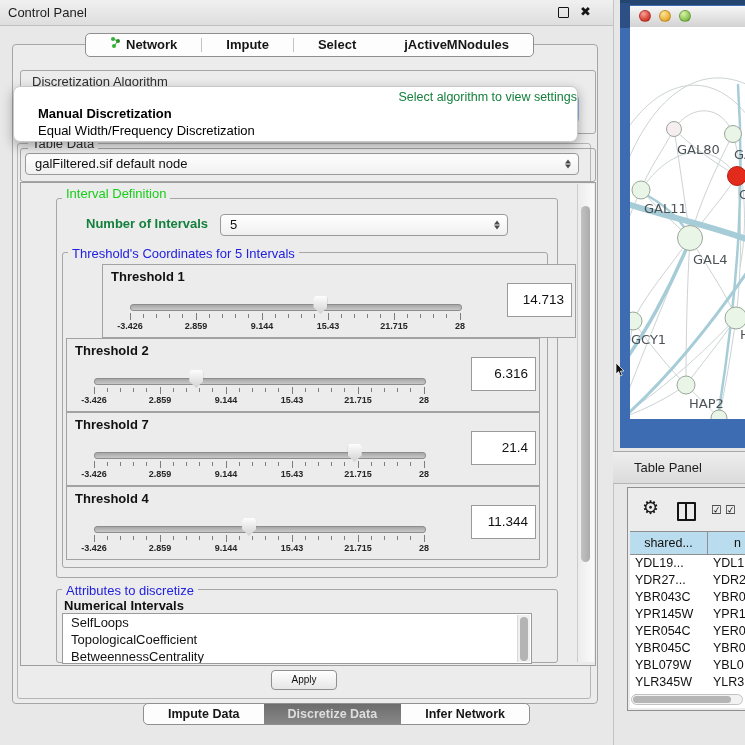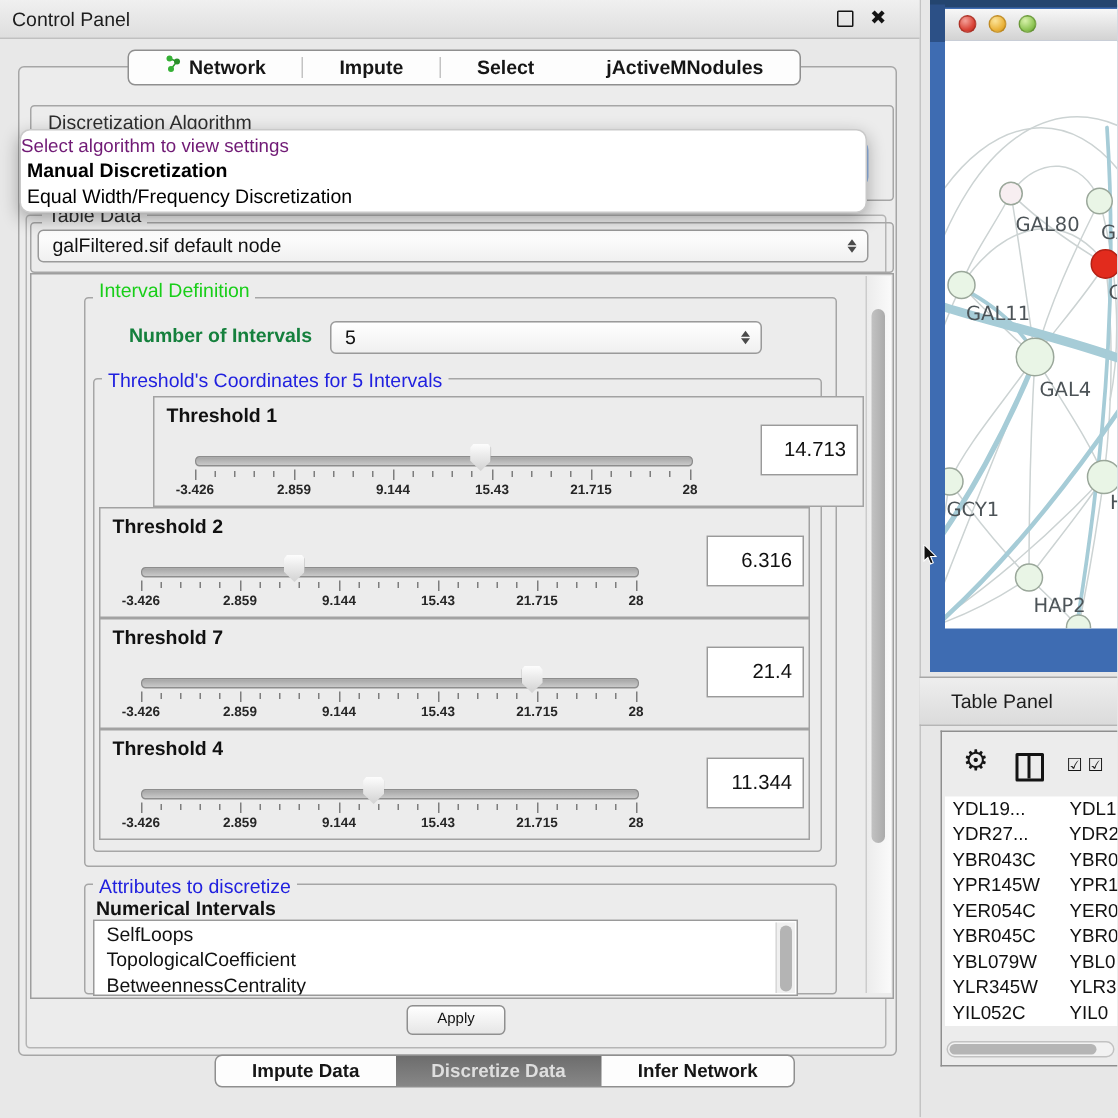--- a/index.html
+++ b/index.html
@@ -51,22 +51,22 @@
 
   .seg{position:absolute;display:flex;background:#fdfdfd;border:1px solid #8f8f8f;border-radius:5px;overflow:hidden;z-index:3;}
   .seg-item{padding:0 24px;font-size:12.5px;font-weight:bold;color:#161616;display:flex;align-items:center;gap:5px;white-space:nowrap;}
   .seg-item.sel{background:linear-gradient(#6d6d6d,#878787);color:#dedede;}
   .seg-sep{width:1px;background:#c3c3c3;margin:4px 0;}
   .seg.top .seg-item{line-height:22px;height:22px;font-size:13px;}
   .seg.bottom .seg-item{line-height:20px;height:20px;}
 
   
   .popup{position:absolute;left:13px;top:86px;width:563px;height:54px;background:#fff;border:1px solid #c9c9c9;border-radius:7px;box-shadow:0 4px 12px rgba(0,0,0,.32);z-index:10;}
-  .popup-hint{text-align:left;font-size:12.5px;color:#701a75;padding-top:3px;height:15px;}
-  .popup-opt{font-size:13px;color:#000;padding-left:4px;line-height:17px;}
+  .popup-hint{text-align:right;font-size:12.5px;color:#15803d;padding-top:3px;height:15px;}
+  .popup-opt{font-size:13px;color:#000;padding-left:24px;line-height:17px;}
   .popup-opt.bold{font-weight:bold;}
 
   
   .net-frame{position:absolute;left:620px;top:3px;width:125px;height:445px;background:#3e6cb2;}
   .net-frame-top{position:absolute;left:620px;top:0;width:125px;height:5px;background:#24456f;}
   .net-strip{position:absolute;left:620px;top:3px;width:10px;height:25px;background:#2c5086;}
   .net-titlebar{position:absolute;left:630px;top:6px;width:115px;height:21px;background:linear-gradient(#f7f7f7,#d2d2d2);border-bottom:1px solid #9b9b9b;}
   .tl{position:absolute;top:4px;width:12px;height:12px;border-radius:50%;}
   .tl.red{left:9px;background:radial-gradient(circle at 35% 28%,#f4a29a,#d94438 62%,#b2281e);border:1px solid rgba(130,30,20,.45);box-sizing:border-box;}
   .tl.yellow{left:29px;background:radial-gradient(circle at 35% 28%,#fce49a,#eab33c 62%,#c98f1b);border:1px solid rgba(150,100,10,.45);box-sizing:border-box;}
@@ -425,20 +425,24 @@
     <span class="tp-title">Table Panel</span>
   </div>
   <div class="tp-body">
     <span class="gear">⚙</span>
     <span class="split-icon">
         <i></i>
       </span>
     <span class="chk" style="left:83px;">☑</span>
     <span class="chk" style="left:97px;">☑</span>
     <div class="mini-table">
+      <div class="mt-head">
+        <div class="c1">shared...</div>
+        <div class="c2">n</div>
+      </div>
       <div class="mt-rows" id="mt-rows">
           <div class="mt-row">
             <div class="c1">YDL19...</div>
             <div class="c2">YDL1</div>
           </div>
           <div class="mt-row">
             <div class="c1">YDR27...</div>
             <div class="c2">YDR2</div>
           </div>
           <div class="mt-row">

